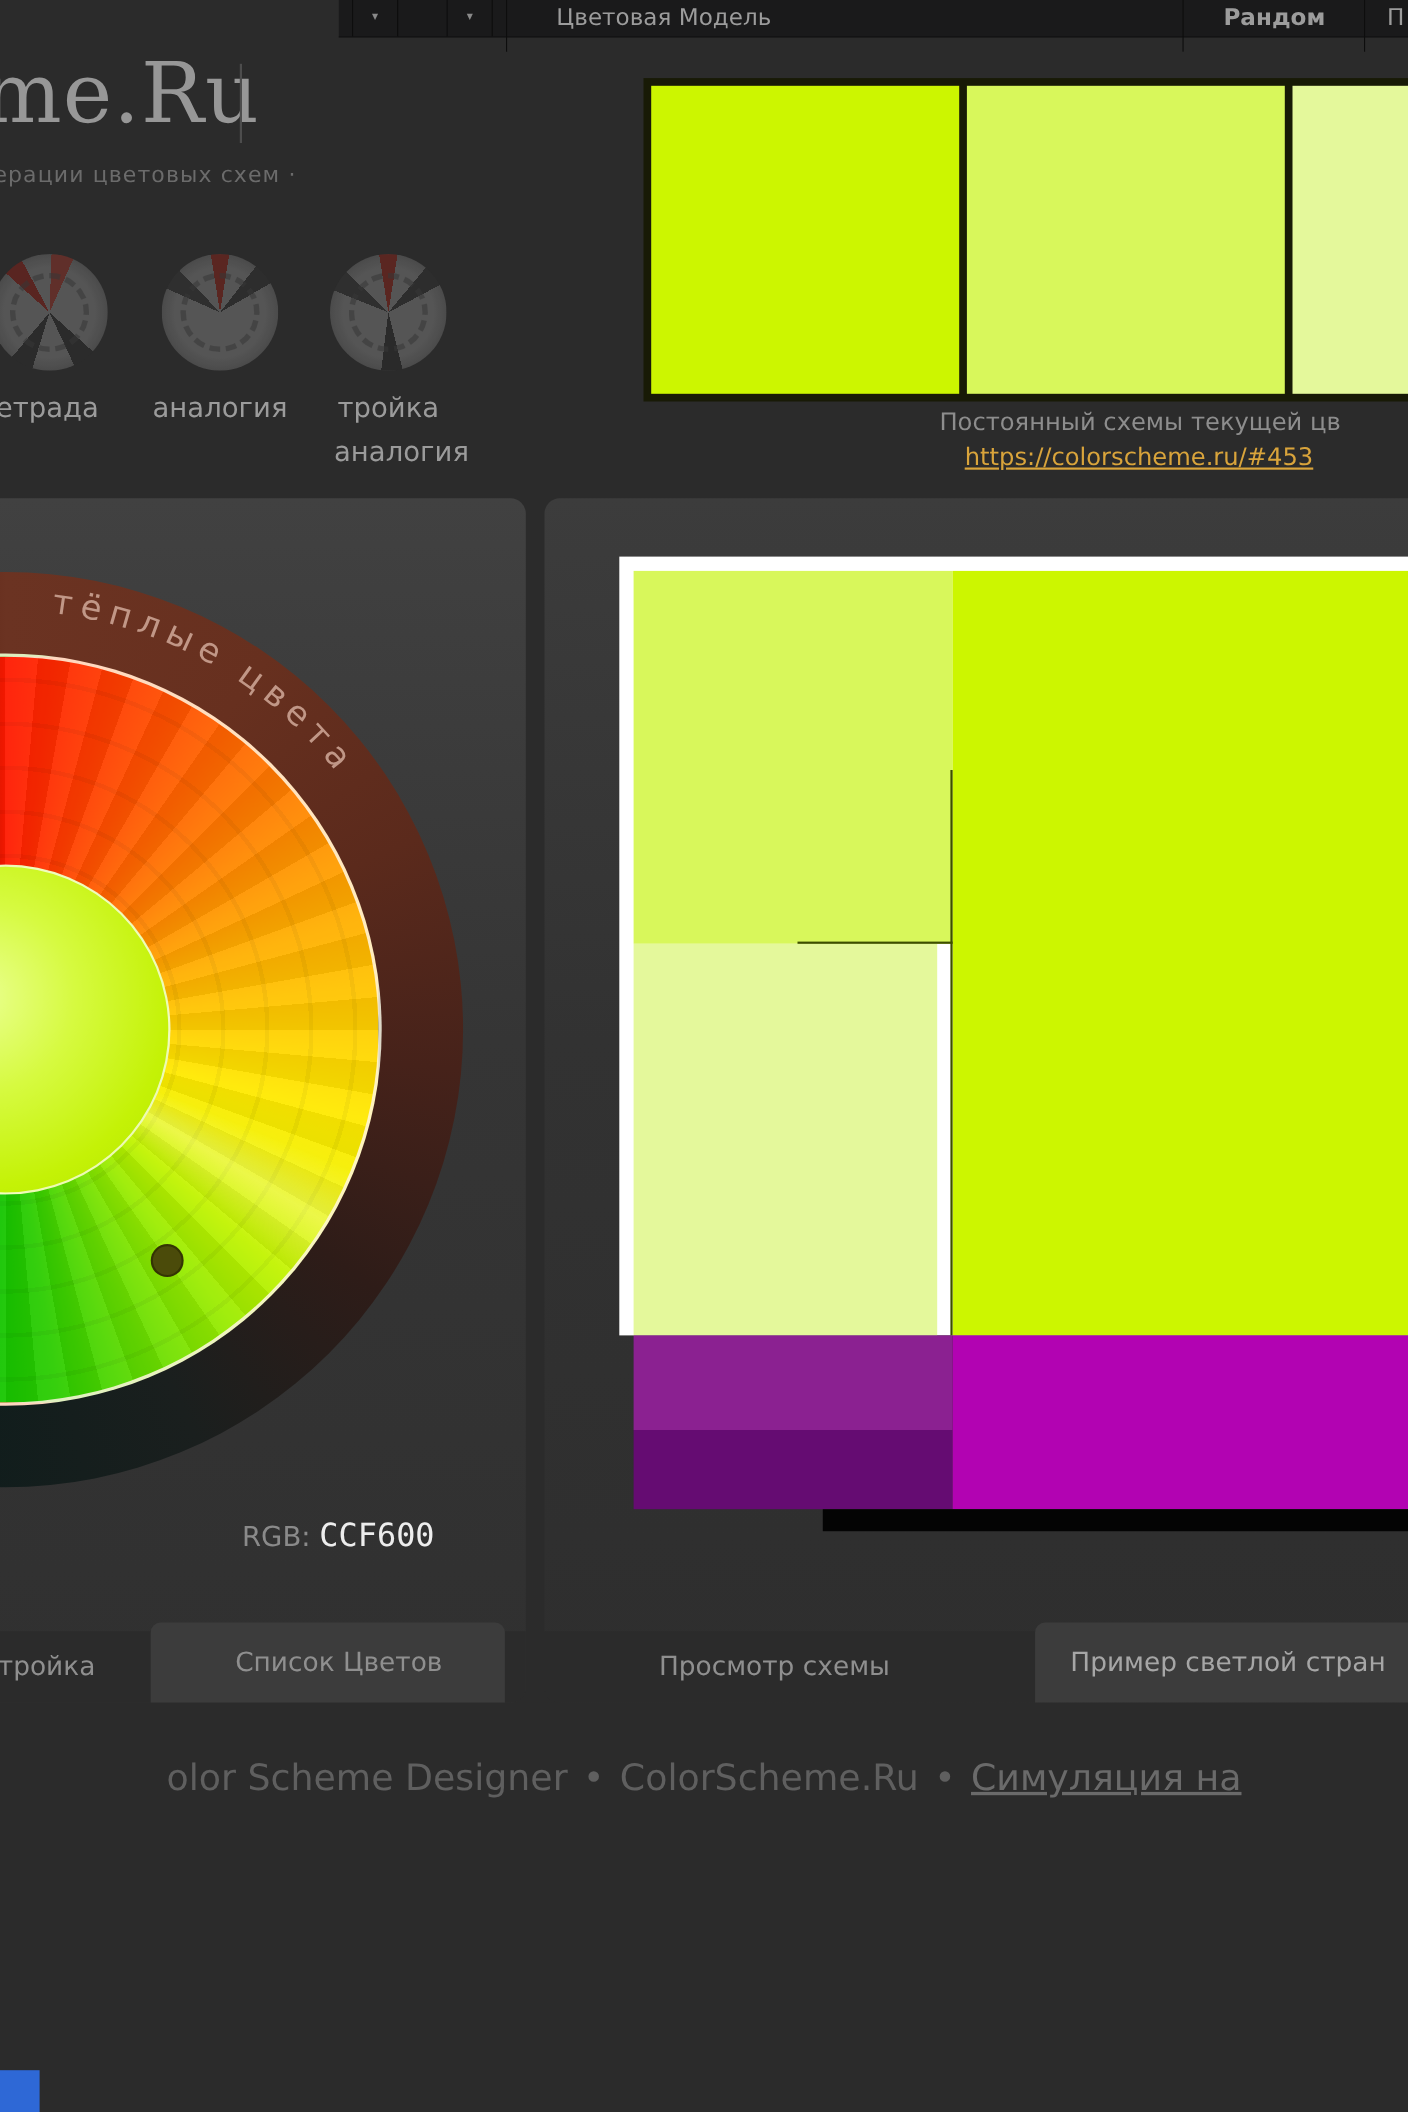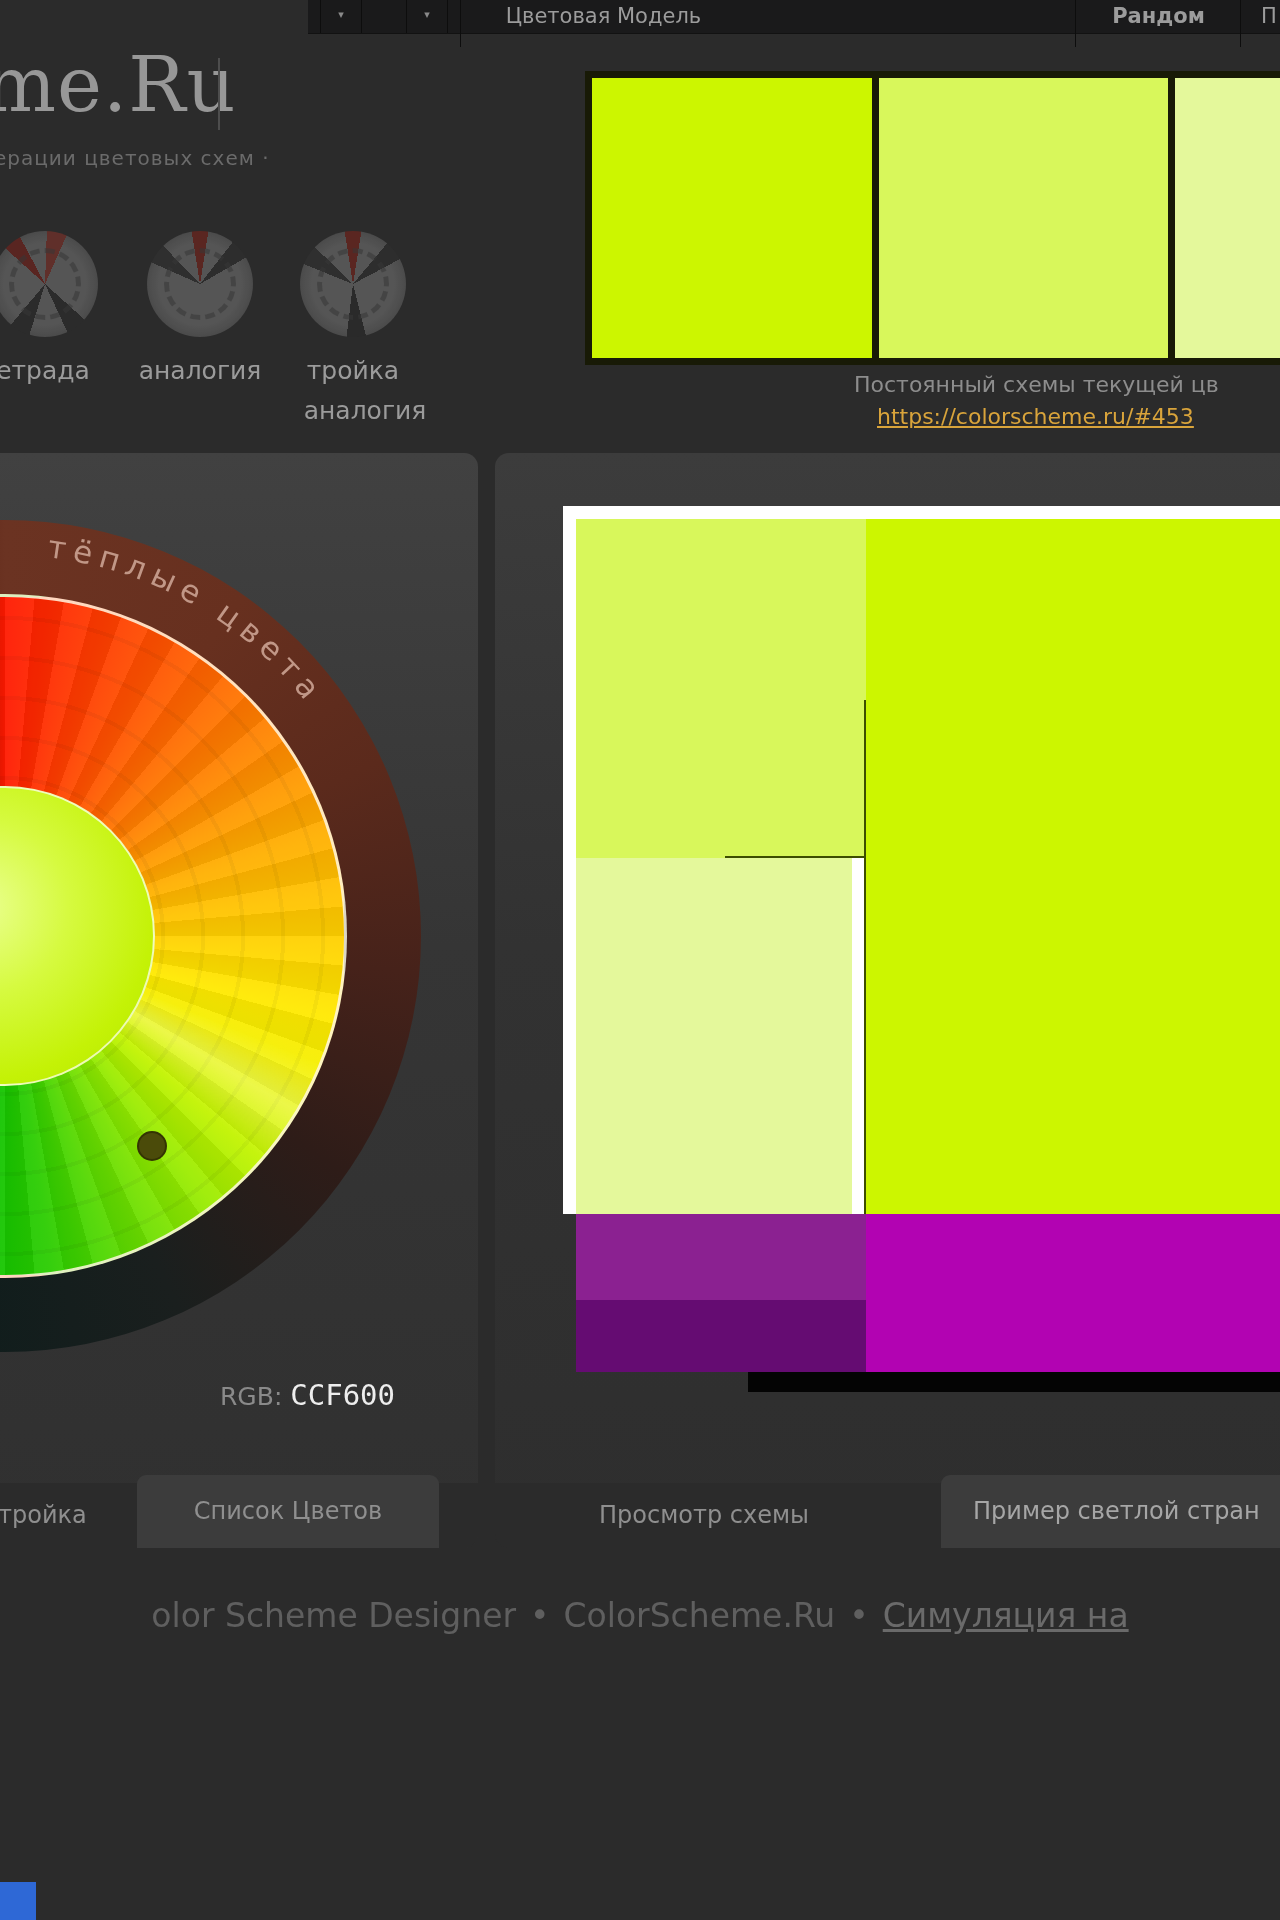--- a/index.html
+++ b/index.html
@@ -152,21 +152,21 @@
         <textPath href="#warmArc" xlink:href="#warmArc" startOffset="7%">тёплые цвета</textPath>
       </text>
     </svg>
     <div class="abs" id="rgb-line">
       <span>RGB:</span>
       <span id="rgb-value">CCF600</span>
     </div>
 
     <div class="abs tab-row">
       <div class="abs tab-label" style="left:18px;top:0;line-height:65px;">тройка</div>
-      <div class="abs tab-active" style="left:157px;top:-8px;width:302px;height:73px;">
+      <div class="abs tab-active" style="left:157px;top:-8px;width:302px;height:73px;padding-left:20px;">
         <div class="tab-label" style="text-align:center;line-height:73px;">Список Цветов</div>
       </div>
     </div>
   </div>
 
   <div class="abs panel" id="preview-panel">
     <div class="abs" id="preview-white"></div>
     <div class="abs" style="left: 81px; top: 66px; width: 290px; height: 339px; background: rgb(216, 247, 91);"></div>
     <div class="abs" style="left: 81px; top: 405px; width: 276px; height: 356px; background: rgb(228, 248, 155);"></div>
     <div class="abs" style="left: 371px; top: 66px; width: 449px; height: 695px; background: rgb(204, 246, 0);"></div>

